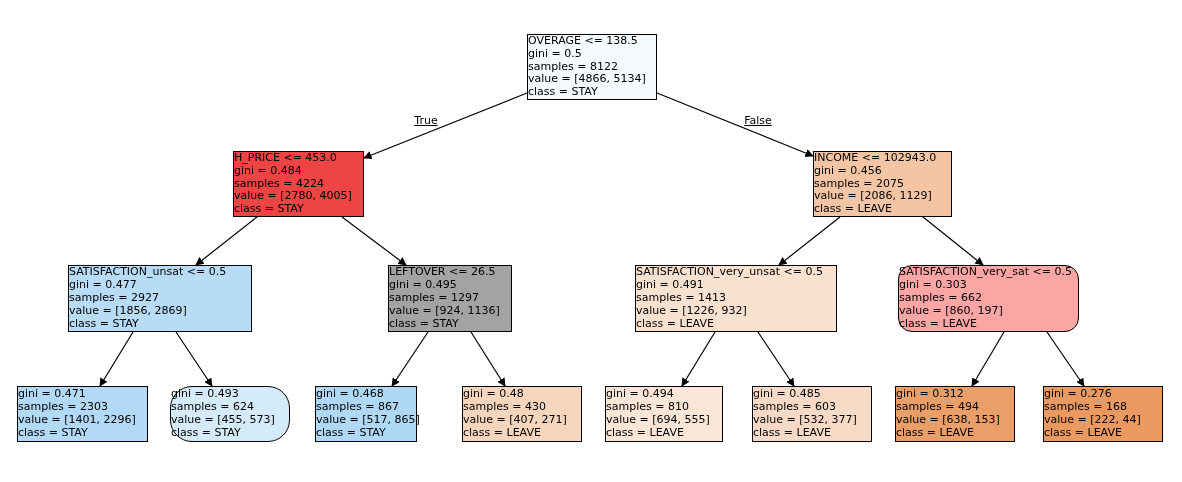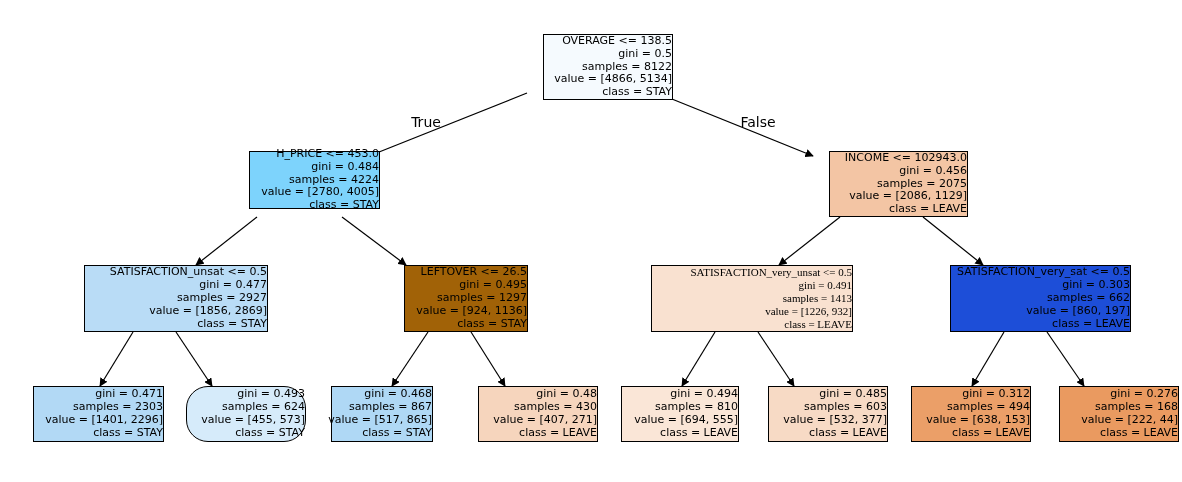--- a/index.html
+++ b/index.html
@@ -18,31 +18,31 @@
     width: 1182px;
     height: 482px;
   }
   .node {
     position: absolute;
     box-sizing: border-box;
     border: 1.2px solid #000000;
     display: flex;
     flex-direction: column;
     justify-content: center;
-    align-items: flex-end;
+    align-items: flex-start;
     text-align: center;
     font-size: 11px;
     line-height: 12.9px;
     white-space: nowrap;
-    margin-left: 16px;
   }
   .edge-label {
     position: absolute;
-    font-size: 14px;
+    font-size: 11px;
     transform: translateX(-50%);
+    text-decoration: underline;
   }
 </style>
 </head>
 <body>
 
 <div class="stage">
 
   <svg class="edges-svg" viewBox="0 0 1182 482">
     <defs>
       <marker id="arrowhead" viewBox="0 0 10 10" refX="9" refY="5" markerWidth="7" markerHeight="7" orient="auto-start-reverse">
@@ -71,21 +71,21 @@
   <div class="edge-label" style="left:758px; top:114px;">False</div>
 
   <div class="node" style="left: 527px; top: 34px; width: 130px; height: 66px; background-color: rgb(245, 250, 254);">
     <div>OVERAGE &lt;= 138.5</div>
     <div>gini = 0.5</div>
     <div>samples = 8122</div>
     <div>value = [4866, 5134]</div>
     <div>class = STAY</div>
   </div>
 
-  <div class="node" style="left: 233px; top: 151px; width: 131px; height: 58px; background-color: #7dd3fc; padding-left: 39px;">
+  <div class="node" style="left: 233px; top: 151px; width: 131px; height: 66px; background-color: #ef4444;">
     <div>H_PRICE &lt;= 453.0</div>
     <div>gini = 0.484</div>
     <div>samples = 4224</div>
     <div>value = [2780, 4005]</div>
     <div>class = STAY</div>
   </div>
 
   <div class="node" style="left: 813px; top: 151px; width: 139px; height: 66px; background-color: rgb(243, 197, 164);">
     <div>INCOME &lt;= 102943.0</div>
     <div>gini = 0.456</div>
@@ -95,37 +95,37 @@
   </div>
 
   <div class="node" style="left: 68px; top: 265px; width: 184px; height: 67px; background-color: rgb(185, 220, 246);">
     <div>SATISFACTION_unsat &lt;= 0.5</div>
     <div>gini = 0.477</div>
     <div>samples = 2927</div>
     <div>value = [1856, 2869]</div>
     <div>class = STAY</div>
   </div>
 
-  <div class="node" style="left: 388px; top: 265px; width: 124px; height: 67px; background-color: #a16207;">
+  <div class="node" style="left: 388px; top: 265px; width: 124px; height: 67px; background-color: #a3a3a3;">
     <div>LEFTOVER &lt;= 26.5</div>
     <div>gini = 0.495</div>
     <div>samples = 1297</div>
     <div>value = [924, 1136]</div>
     <div>class = STAY</div>
   </div>
 
-  <div class="node" style="left: 635px; top: 265px; width: 202px; height: 67px; background-color: rgb(249, 225, 208); font-family: Liberation Serif, serif;">
+  <div class="node" style="left: 635px; top: 265px; width: 202px; height: 67px; background-color: rgb(249, 225, 208);">
     <div>SATISFACTION_very_unsat &lt;= 0.5</div>
     <div>gini = 0.491</div>
     <div>samples = 1413</div>
     <div>value = [1226, 932]</div>
     <div>class = LEAVE</div>
   </div>
 
-  <div class="node" style="left: 934px; top: 265px; width: 181px; height: 67px; background-color: #1d4ed8;">
+  <div class="node" style="left: 898px; top: 265px; width: 181px; height: 67px; background-color: #fca5a5; border-radius: 14px;">
     <div>SATISFACTION_very_sat &lt;= 0.5</div>
     <div>gini = 0.303</div>
     <div>samples = 662</div>
     <div>value = [860, 197]</div>
     <div>class = LEAVE</div>
   </div>
 
   <div class="node" style="left: 17px; top: 386px; width: 131px; height: 56px; background-color: rgb(178, 217, 245);">
     <div>gini = 0.471</div>
     <div>samples = 2303</div>

